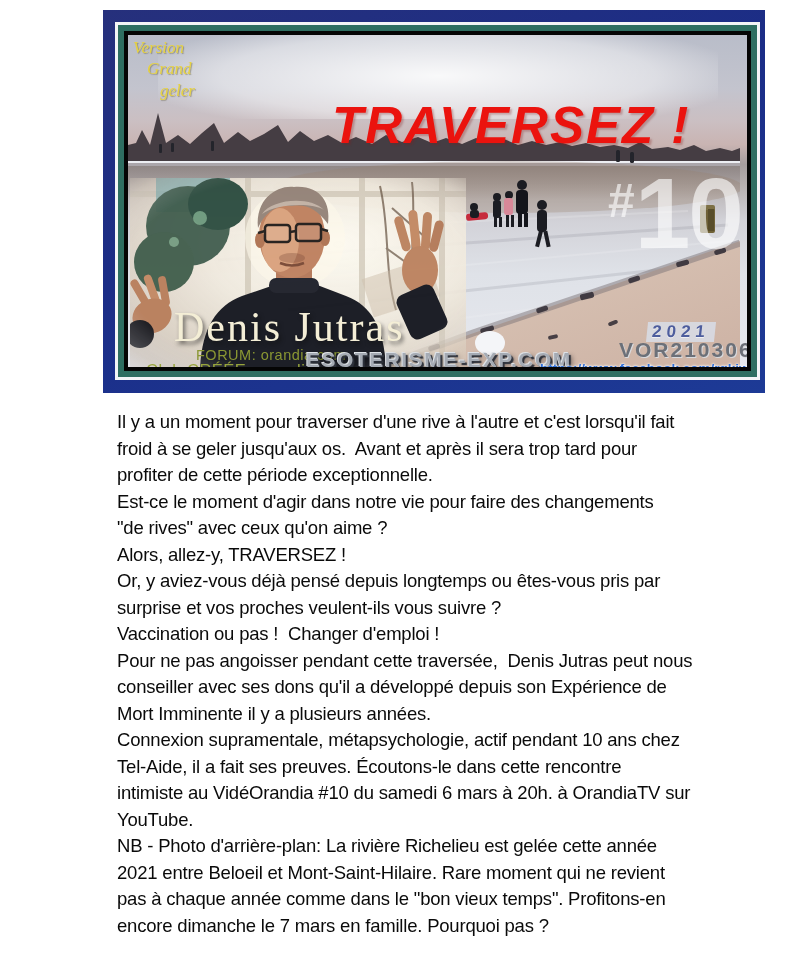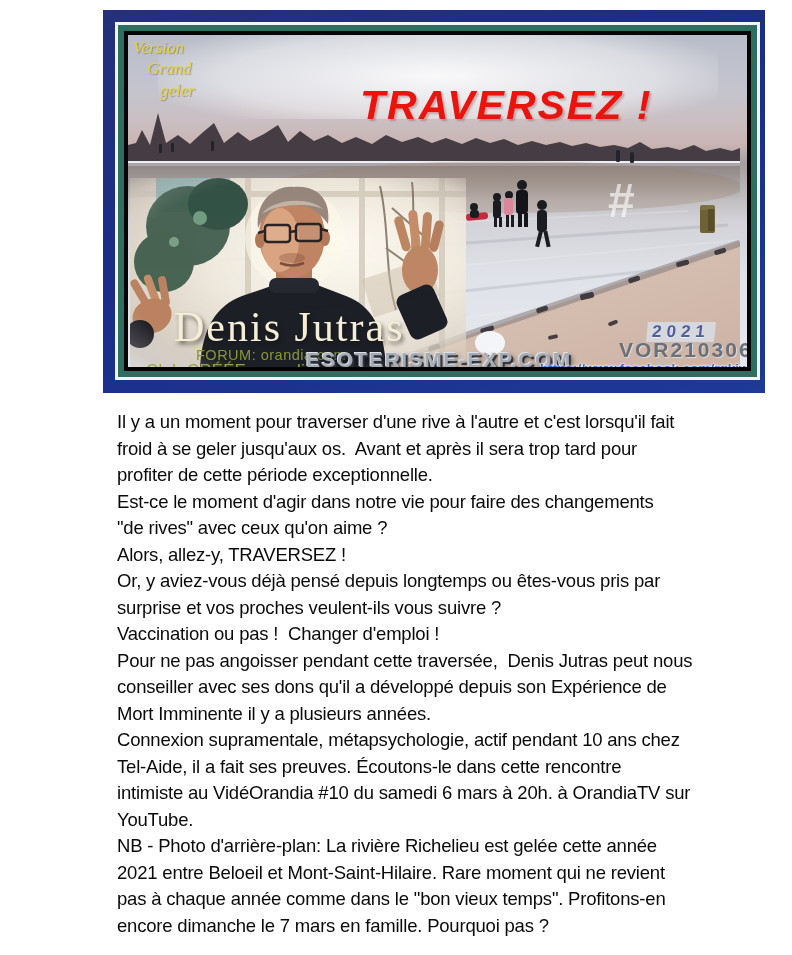--- a/index.html
+++ b/index.html
@@ -34,23 +34,23 @@
   .version { position:absolute; left:5px; top:2px; color:#e6d243; font:italic 17px/1.25 "Liberation Serif", serif; text-shadow:1px 1px 1px rgba(60,50,0,.35); }
   .version span { display:block; }
   .version .v2 { margin-left:14px; }
   .version .v3 { margin-left:27px; }
 
   .title { position:absolute; left:0; right:0; top:-8px; text-align:center;
            font-family:"Liberation Sans", sans-serif; font-weight:bold; font-size:73px; line-height:1.05;
            letter-spacing:-3px; color:#2371b4;
            text-shadow:5px -6px 0 rgba(250,252,255,.95), -7px -8px 0 #1f6a50, 0 0 14px rgba(255,255,255,.6); }
 
-  .subtitle { position:absolute; left:204px; top:47px; font-family:"Liberation Sans", sans-serif;
-              font-style:italic; font-weight:bold; font-size:41px; letter-spacing:2px; color:#eb130e;
-              text-shadow:2px 2px 2px rgba(130,30,30,.3);margin-left:28px; }
+  .subtitle { position:absolute; left:204px; top:61px; font-family:"Liberation Sans", sans-serif;
+              font-style:italic; font-weight:bold; font-size:51px; letter-spacing:2px; color:#eb130e;
+              text-shadow:2px 2px 2px rgba(130,30,30,.3); }
 
   .episode { position:absolute; left:480px; top:132px; color:rgba(255,255,255,.62);
              font-family:"Liberation Sans", sans-serif; font-weight:bold; display:flex; }
   .episode .hash { font-size:48px; margin-top:6px; }
   .episode .num  { font-size:100px; line-height:.92; letter-spacing:-2px; }
 
   .speaker { position:absolute; left:46px; top:268px; font-family:"Liberation Serif", serif;
              font-size:42px; letter-spacing:2px; color:#f4eed6; text-shadow:2px 3px 4px rgba(15,15,15,.6);text-align:center; }
 
   .forum { position:absolute; left:68px; top:312px; font-size:14.5px; color:#8a9733; letter-spacing:.5px; }
@@ -241,20 +241,21 @@
           <div class="version">
             <span class="v1">Version</span>
             <span class="v2">Grand</span>
             <span class="v3">geler</span>
           </div>
 
           <div class="subtitle">TRAVERSEZ !</div>
 
           <div class="episode">
             <span class="hash">#</span>
+            <span class="num">10</span>
           </div>
 
           <div class="speaker">Denis Jutras</div>
           <div class="forum">FORUM: orandia.com</div>
           <div class="club">Club CRÉÉE: orandia.ca</div>
           <div class="site">ESOTERISME-EXP.COM</div>
           <div class="fb">https://www.facebook.com/rgkiwan</div>
           <div class="year">2021</div>
           <div class="code">VOR210306</div>
 

